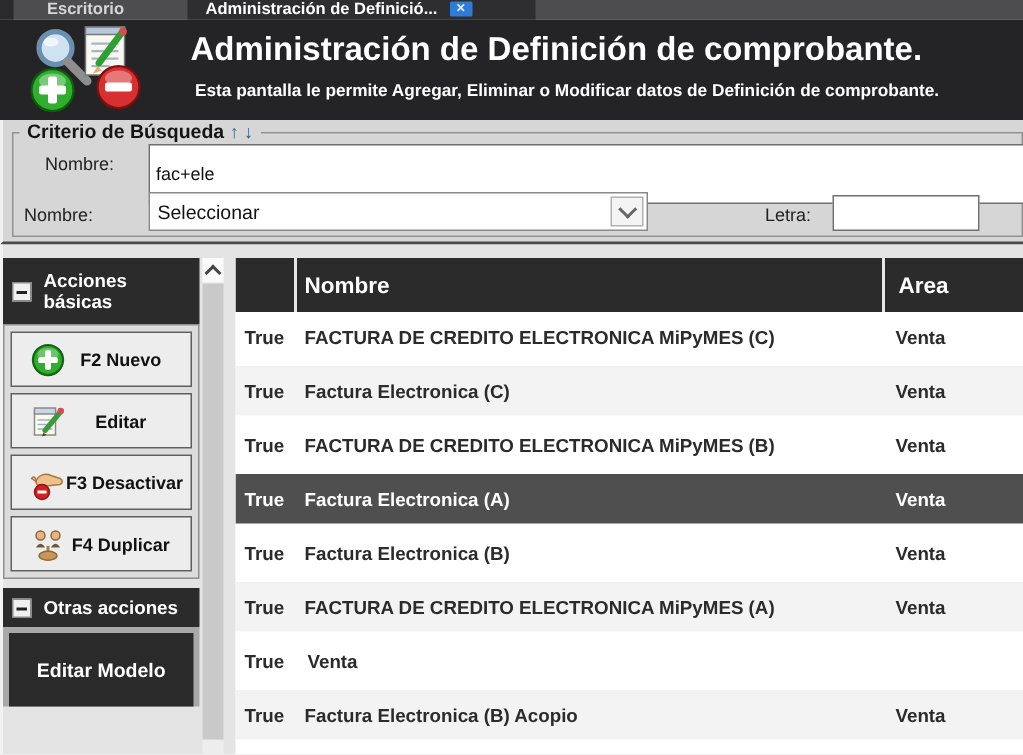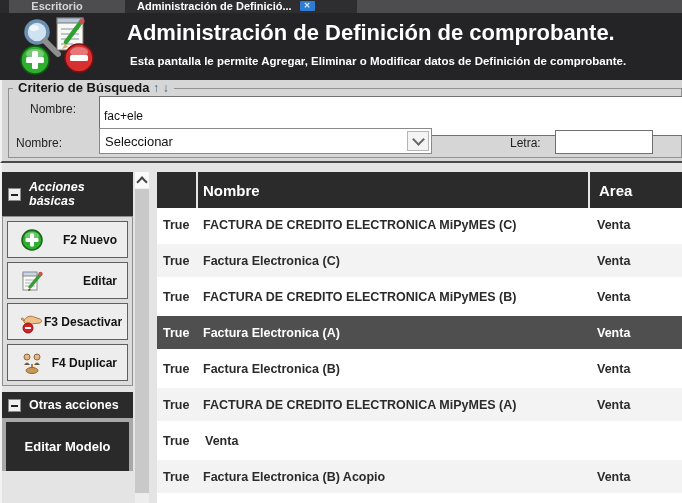--- a/index.html
+++ b/index.html
@@ -49,21 +49,21 @@
   
   .sidebar{position:absolute;left:0;top:9px;width:131px;}
   .side-header{background:#2b2b2b;color:#fff;font-weight:bold;font-size:12.5px;
     display:flex;align-items:center;gap:8px;padding:4px 6px;line-height:14px;}
   .minus-box{width:13px;height:13px;background:#f0f0f0;border:1px solid #8a8a8a;position:relative;flex-shrink:0;box-sizing:border-box;}
   .minus-box::after{content:"";position:absolute;left:2px;right:2px;top:5px;height:2px;background:#222;}
   .side-panel{background:#dcdcdc;border:1px solid #8f8f8f;padding:4px;display:flex;flex-direction:column;gap:4px;}
   .action-btn{height:37px;background:#ededed;border:1px solid #5f5f5f;display:flex;align-items:center;
     font-weight:bold;font-size:12px;color:#111;cursor:default;box-sizing:border-box;}
   .action-btn .aicon{width:24px;height:24px;margin-left:6px;flex-shrink:0;}
-  .action-btn .lbl{flex:1;text-align:right;padding-right:4px;white-space:nowrap;}
+  .action-btn .lbl{flex:1;text-align:center;padding-right:4px;white-space:nowrap;}
   .gap6{height:6px;}
   .other-panel{background:#a8a8a8;padding:4px 4px 0 4px;height:49px;}
   .dark-btn{background:#2a2a2a;color:#fff;font-weight:bold;font-size:13px;height:100%;
     display:flex;align-items:center;justify-content:center;cursor:default;}
 
   
   .vscroll{position:absolute;left:133px;top:9px;width:14px;height:331px;background:#ededed;}
   .sb-btn{height:16px;background:#fafafa;display:flex;align-items:center;justify-content:center;}
   .chev-up{width:6px;height:6px;border-left:2px solid #444;border-top:2px solid #444;transform:rotate(45deg);margin-top:3px;}
   .sb-thumb{position:absolute;left:0;top:17px;width:14px;height:304px;background:#c9c9c9;}
@@ -145,21 +145,21 @@
       </span>
     </div>
 
     <div class="flabel" style="left:508px;top:56px;">Letra:</div>
     <input class="tinput" style="left: 553px; top: 50px; width: 98px; height: 24px;" value="">
   </div>
 
   <div class="main">
 
     <div class="sidebar">
-      <div class="side-header" style="height:36px;font-style:italic;">
+      <div class="side-header" style="height:36px;">
         <span class="minus-box"></span>
         <span style="width:84px;">Acciones básicas</span>
       </div>
       <div class="side-panel">
           <button class="action-btn">
     <span class="aicon">
   <svg viewBox="0 0 24 24" width="24" height="24">
     <circle cx="12" cy="12" r="10" fill="#2fae2f" stroke="#156615" stroke-width="1.5"></circle>
     <ellipse cx="12" cy="8" rx="7" ry="4" fill="#ffffff" opacity="0.3"></ellipse>
     <rect x="10" y="5.5" width="4" height="13" rx="1" fill="#fff"></rect>

